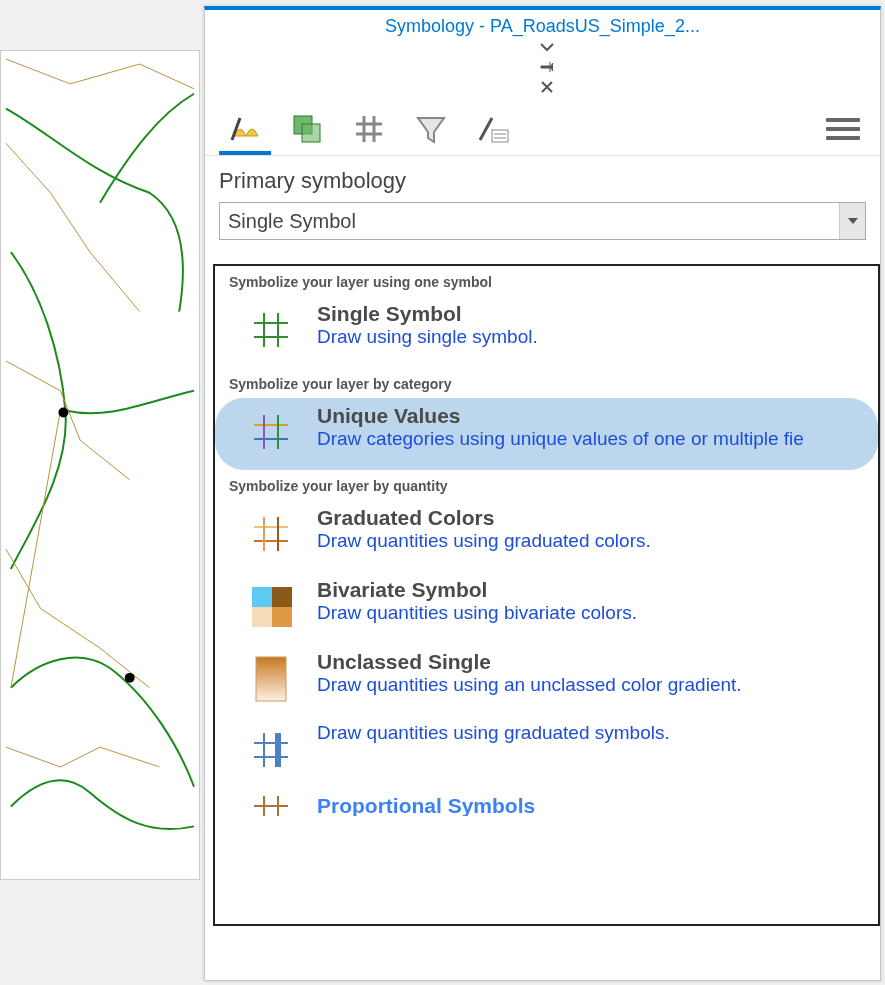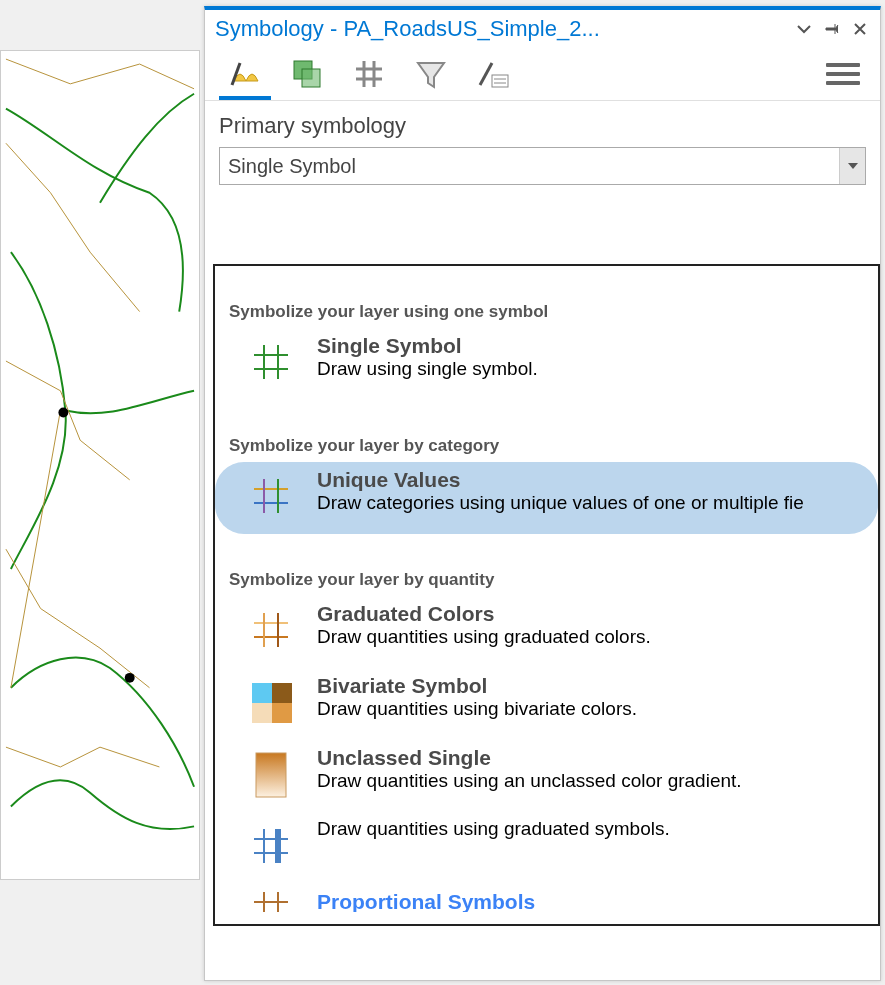--- a/index.html
+++ b/index.html
@@ -30,22 +30,23 @@
     height: 975px;
     background: #fff;
     border: 1px solid #c6c6c6;
     border-top: 4px solid #0078d4;
     box-shadow: 0 0 4px rgba(0,0,0,.15);
   }
   .titlebar {
     display: flex;
     align-items: center;
     padding: 6px 10px 2px 10px;
-    font-size: 22px;
+    font-size: 18px;
     color: #0078d4;
+    flex-direction: column;
   }
   .titlebar .title { flex: 1; white-space: nowrap; overflow: hidden; text-overflow: ellipsis; }
   .titlebar .ctrl { width: 20px; height: 20px; margin-left: 8px; display:flex; align-items:center; justify-content:center; }
   .toolbar {
     display: flex;
     align-items: center;
     padding: 4px 14px 0 14px;
     gap: 10px;
     border-bottom: 1px solid #e0e0e0;
   }
@@ -93,45 +94,44 @@
     left: 8px;
     right: 0;
     top: 254px;
     bottom: 54px;
     background: #fff;
     border: 2px solid #222;
     overflow: hidden;
   }
   .group-header {
     padding: 8px 14px 6px 14px;
-    font-size: 17px;
+    font-size: 14px;
     font-weight: 600;
     color: #555;
-    margin-top: 28px;
   }
   .opt {
     display: flex;
     align-items: flex-start;
     padding: 6px 14px 10px 28px;
     gap: 18px;
   }
   .opt.highlight {
     background: #bcd6ed;
     border-radius: 29px;
   }
   .opt .icon { width: 56px; height: 56px; flex: 0 0 56px; display:flex; align-items:center; justify-content:center; }
   .opt .txt { flex: 1; min-width: 0; }
   .opt .title {
     font-size: 21px;
     font-weight: 600;
     color: #4a4a4a;
   }
   .opt .desc {
     font-size: 19px;
-    color: #000000;
+    color: #1d4ed8;
     white-space: nowrap;
     overflow: hidden;
   }
   .opt.trunc .title { color:#3b82f6; }
   .bottom-trunc .title { font-weight:700; }
 </style>
 </head>
 <body>
 
 <div class="map-bg">

